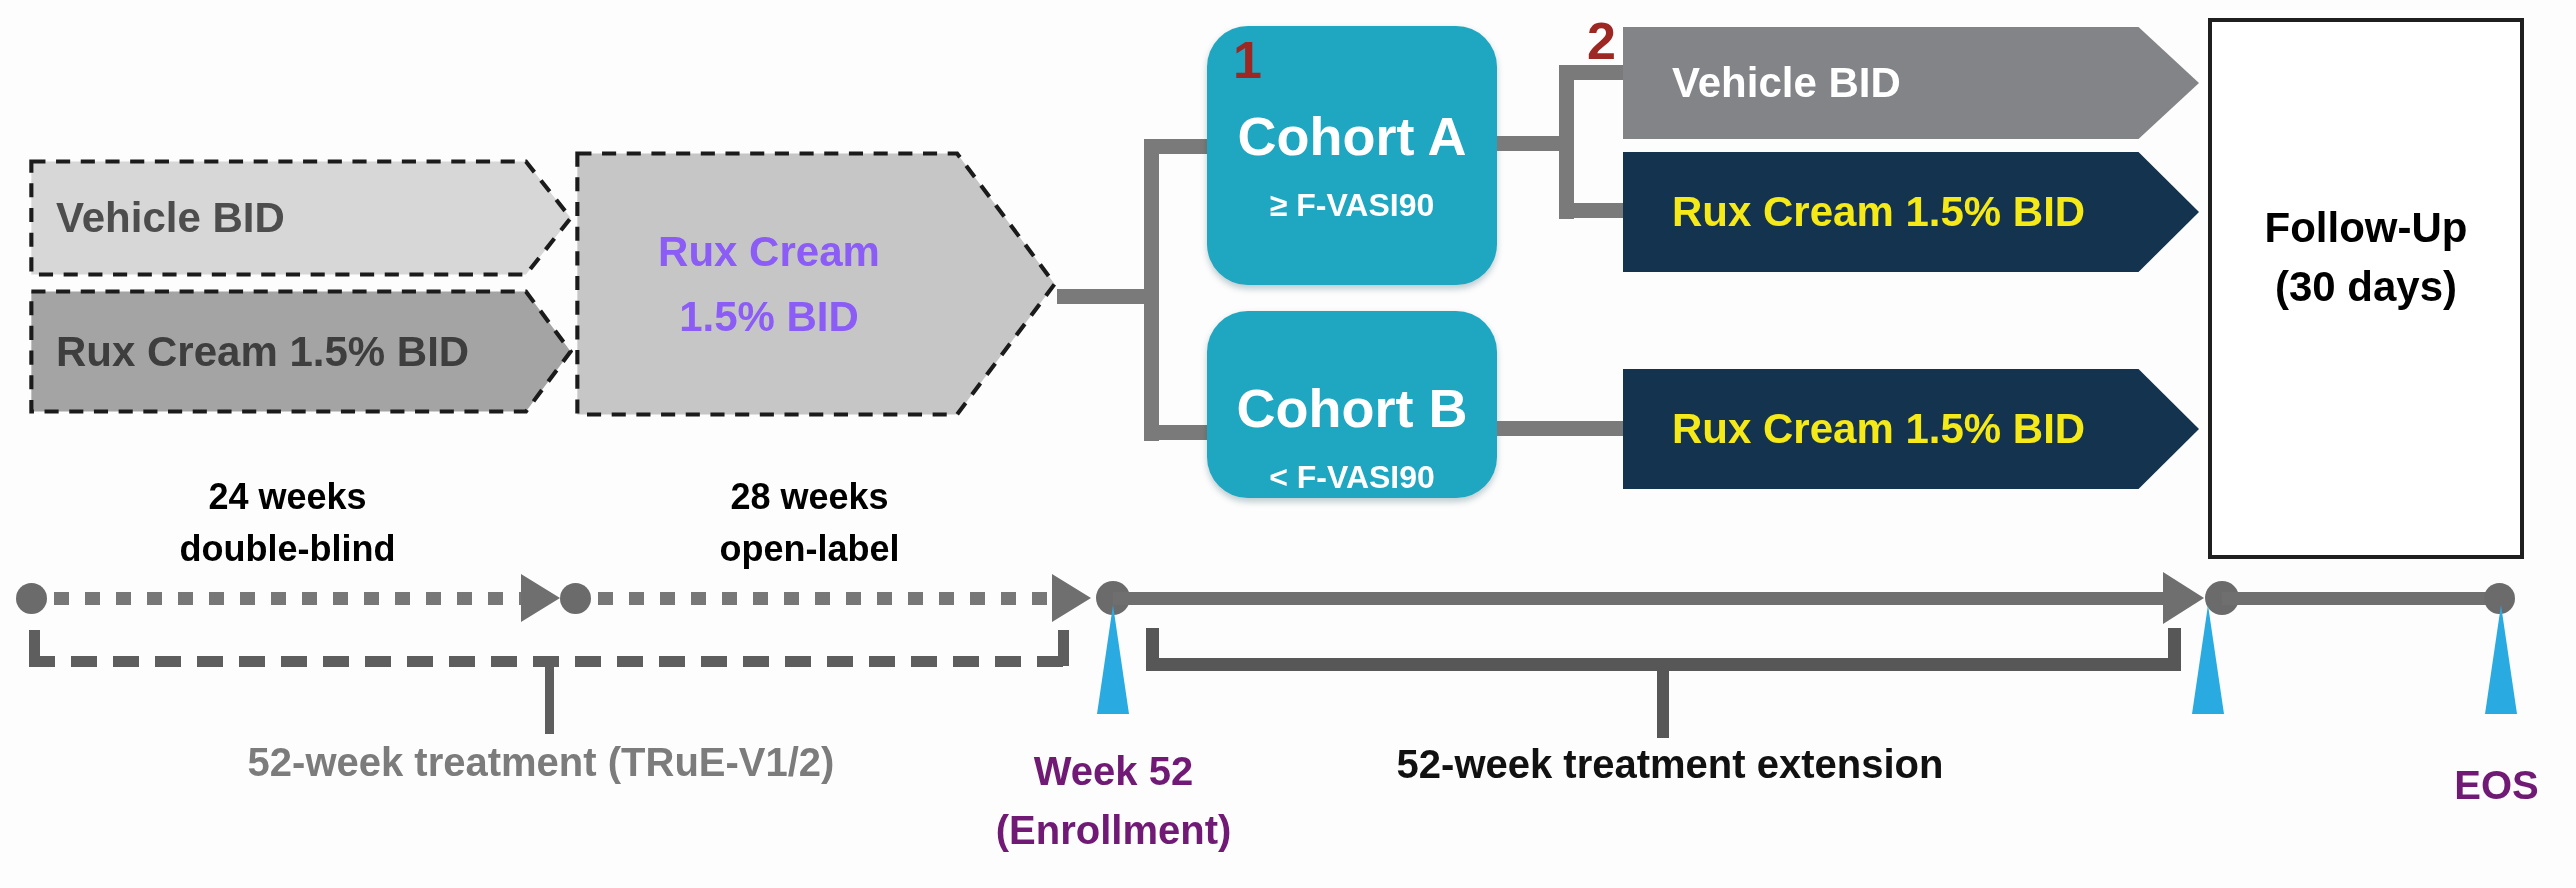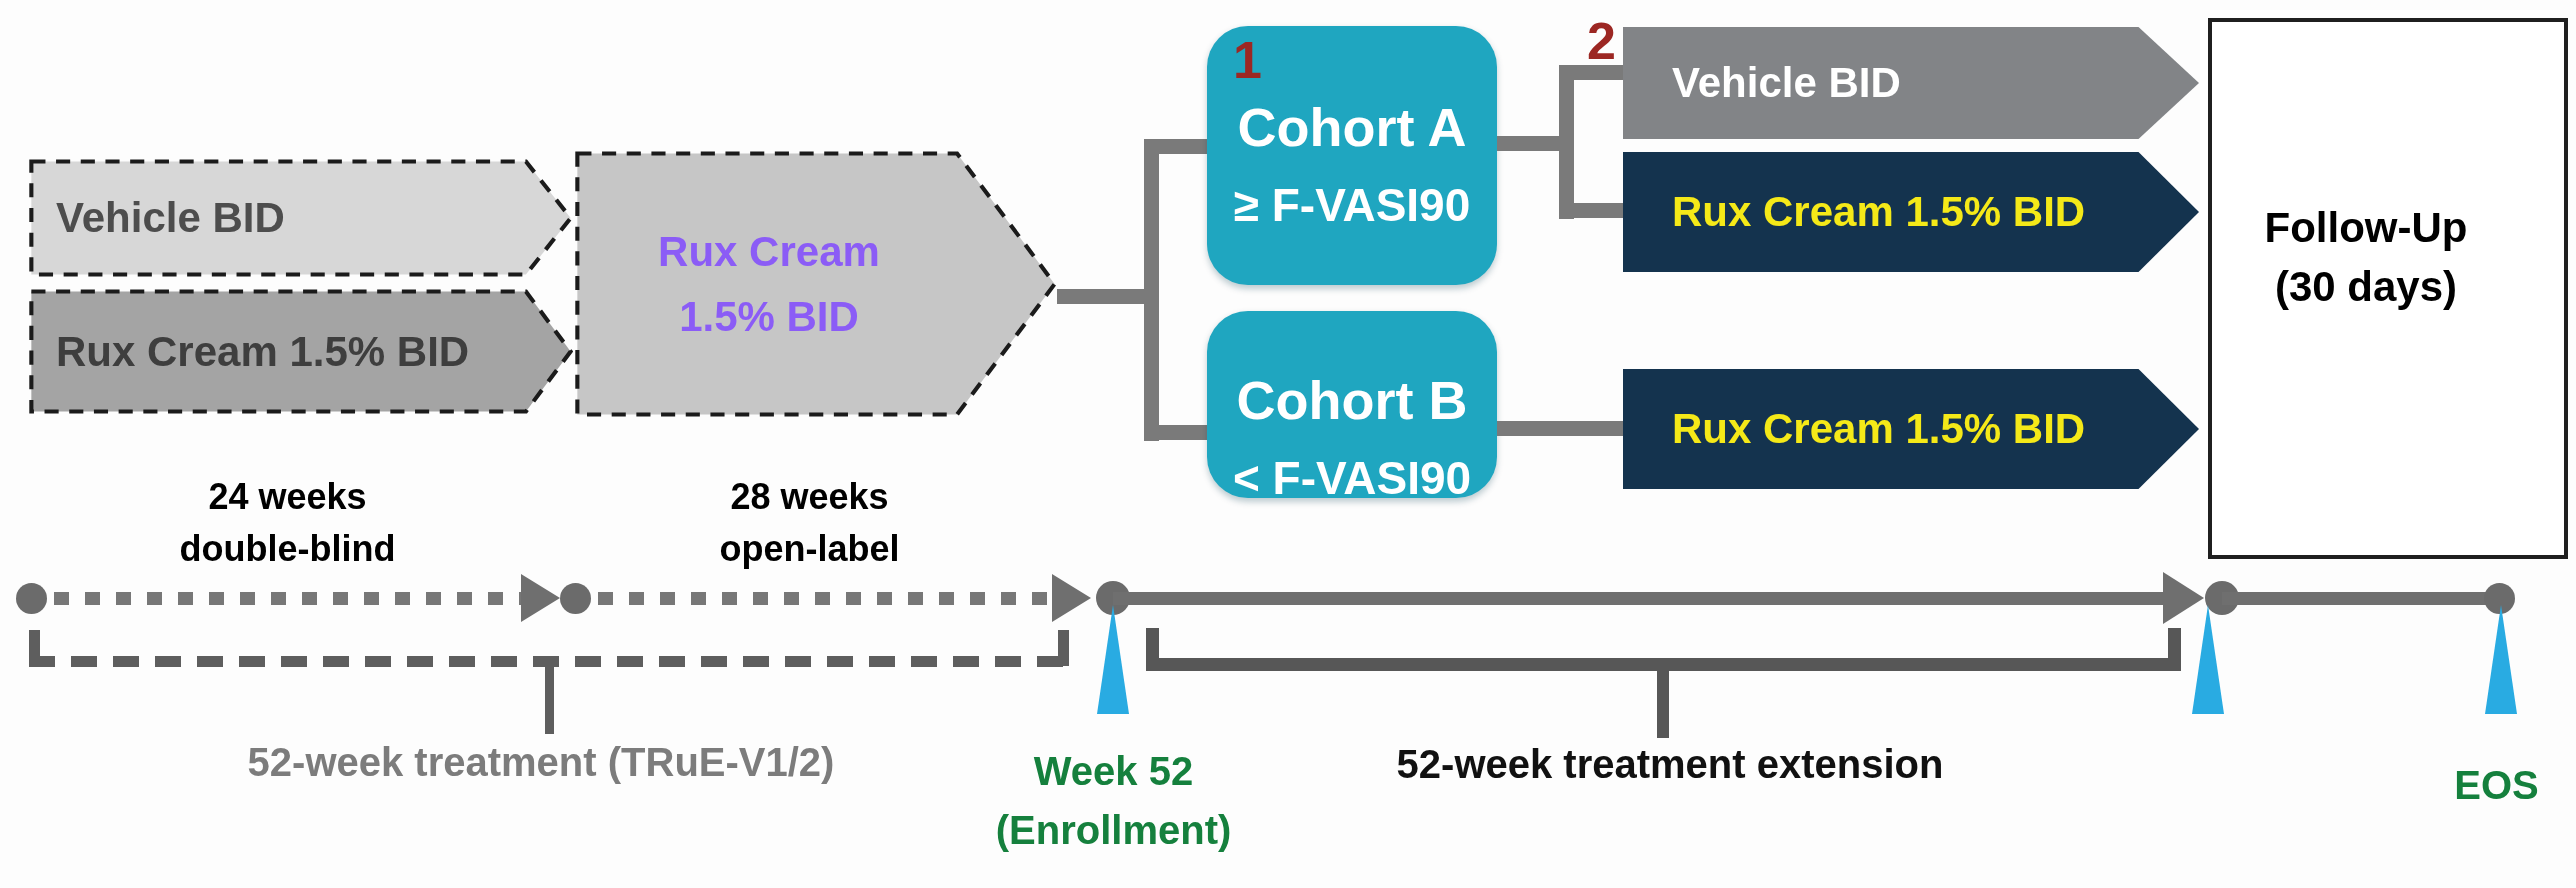--- a/index.html
+++ b/index.html
@@ -24,25 +24,25 @@
   .marker-up{width:0;height:0;border-left:16.5px solid transparent;border-right:16.5px solid transparent;border-bottom:109px solid #29abe2;}
   
   .brace-dash{background-image:repeating-linear-gradient(90deg,#5e5e5e 0 26px,transparent 26px 42px);}
   .brace-solid{background:#575757;}
   .tick-dash{background:#5e5e5e;}
   .tick-solid{background:#575757;}
   
   .phase-label{font-size:36px;line-height:52px;color:#000000;}
   .bracket-label-gray{font-size:40px;color:#7c7c7c;text-align:center;}
   .bracket-label-black{font-size:40px;color:#111111;text-align:center;}
-  .week-label{font-size:40px;line-height:59px;color:#15803d;text-align:center;}
+  .week-label{font-size:40px;line-height:59px;color:#701a75;text-align:center;}
   .sup-num{font-size:52px;color:#9c2723;line-height:52px;}
   .cohort{background:#1fa6c0;border-radius:41px;color:#ffffff;box-shadow:0 3.5px 5.9px rgba(0,60,80,.25);}
   .cohort-title{font-size:54px;}
-  .cohort-criteria{font-size:46px;}
+  .cohort-criteria{font-size:32px;}
   .followup{background:#ffffff;border:4.7px solid #1f1f1f;}
   .followup-text{font-size:42px;line-height:59px;color:#000000;}
 </style>
 </head>
 <body>
 
 <div class="canvas">
 
   <div class="abs" style="left:29px;top:159px;width:544px;height:118px;">
     <svg width="544" height="118" viewBox="0 0 925 200">
@@ -102,21 +102,21 @@
   </div>
 
   <div class="abs chevron" style="left:1623px;top:152px;width:576px;height:120px;background:#14334e;">
     <div class="arm-text" style="color:#f5e918;">Rux Cream 1.5% BID</div>
   </div>
 
   <div class="abs chevron" style="left:1623px;top:369px;width:576px;height:120px;background:#14334e;">
     <div class="arm-text" style="color:#f5e918;">Rux Cream 1.5% BID</div>
   </div>
 
-  <div class="abs followup" style="left:2208px;top:17.6px;width:308px;height:533px;padding-left:44px;">
+  <div class="abs followup" style="left:2208px;top:17.6px;width:308px;height:533px;">
     <div class="abs center-col followup-text" style="left:0;top:176px;width:308px;">
       <div>Follow-Up</div>
       <div>(30 days)</div>
     </div>
   </div>
 
   <div class="abs center-col phase-label" style="left:111px;top:471px;width:353px;">
     <div>24 weeks</div>
     <div>double-blind</div>
   </div>

